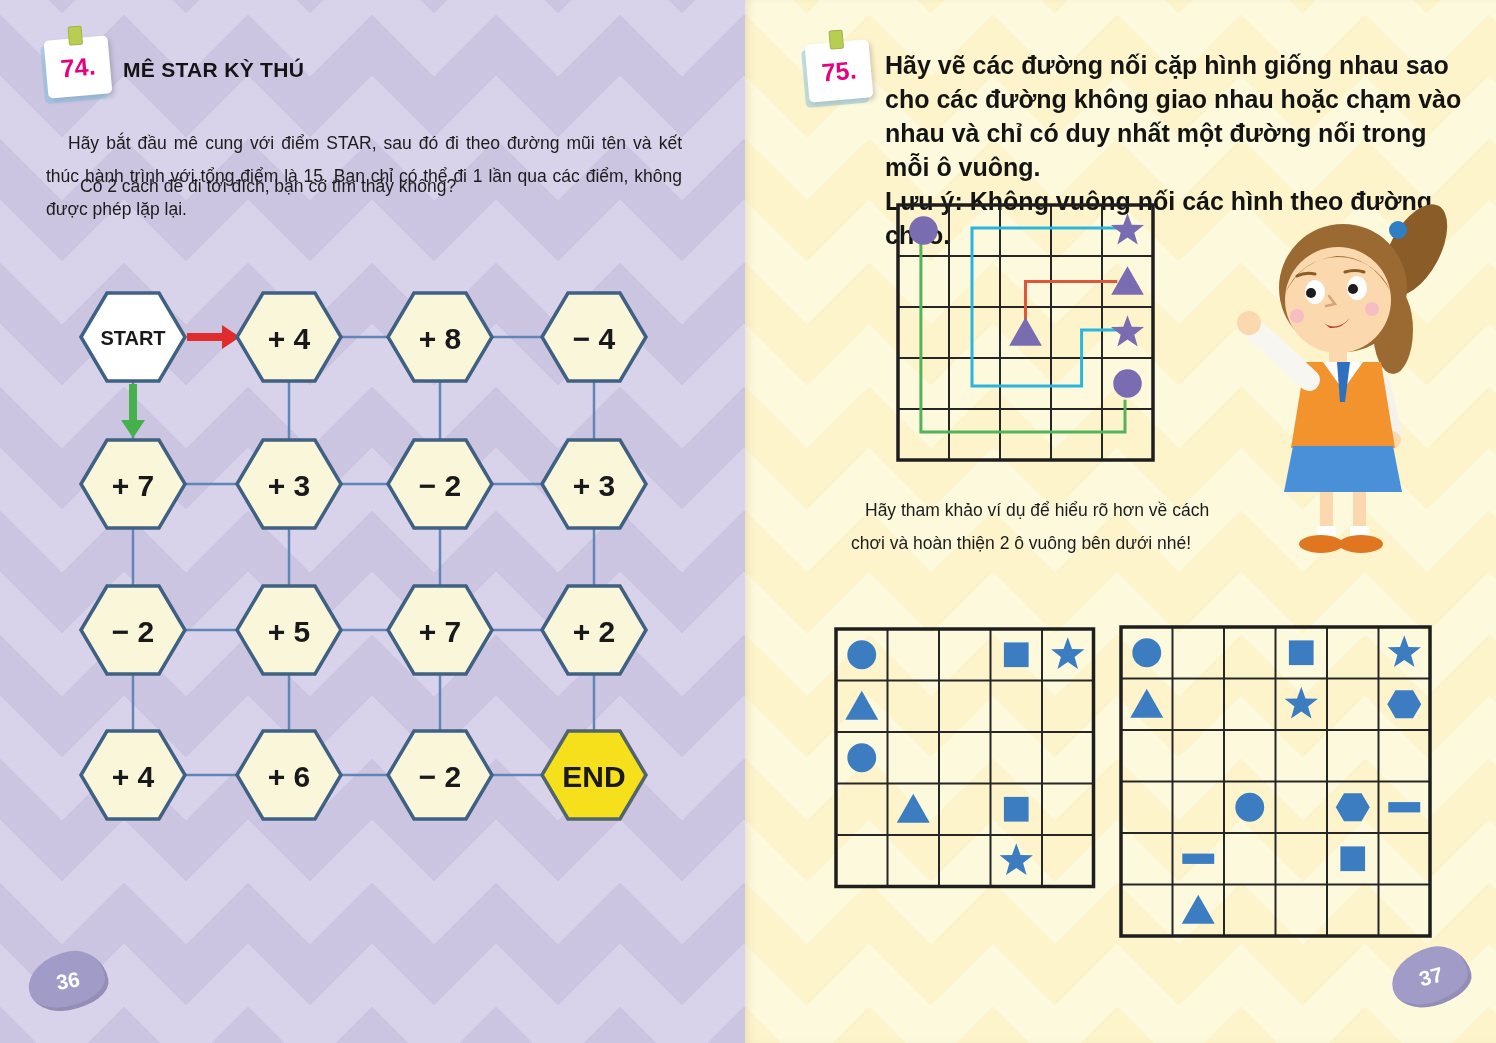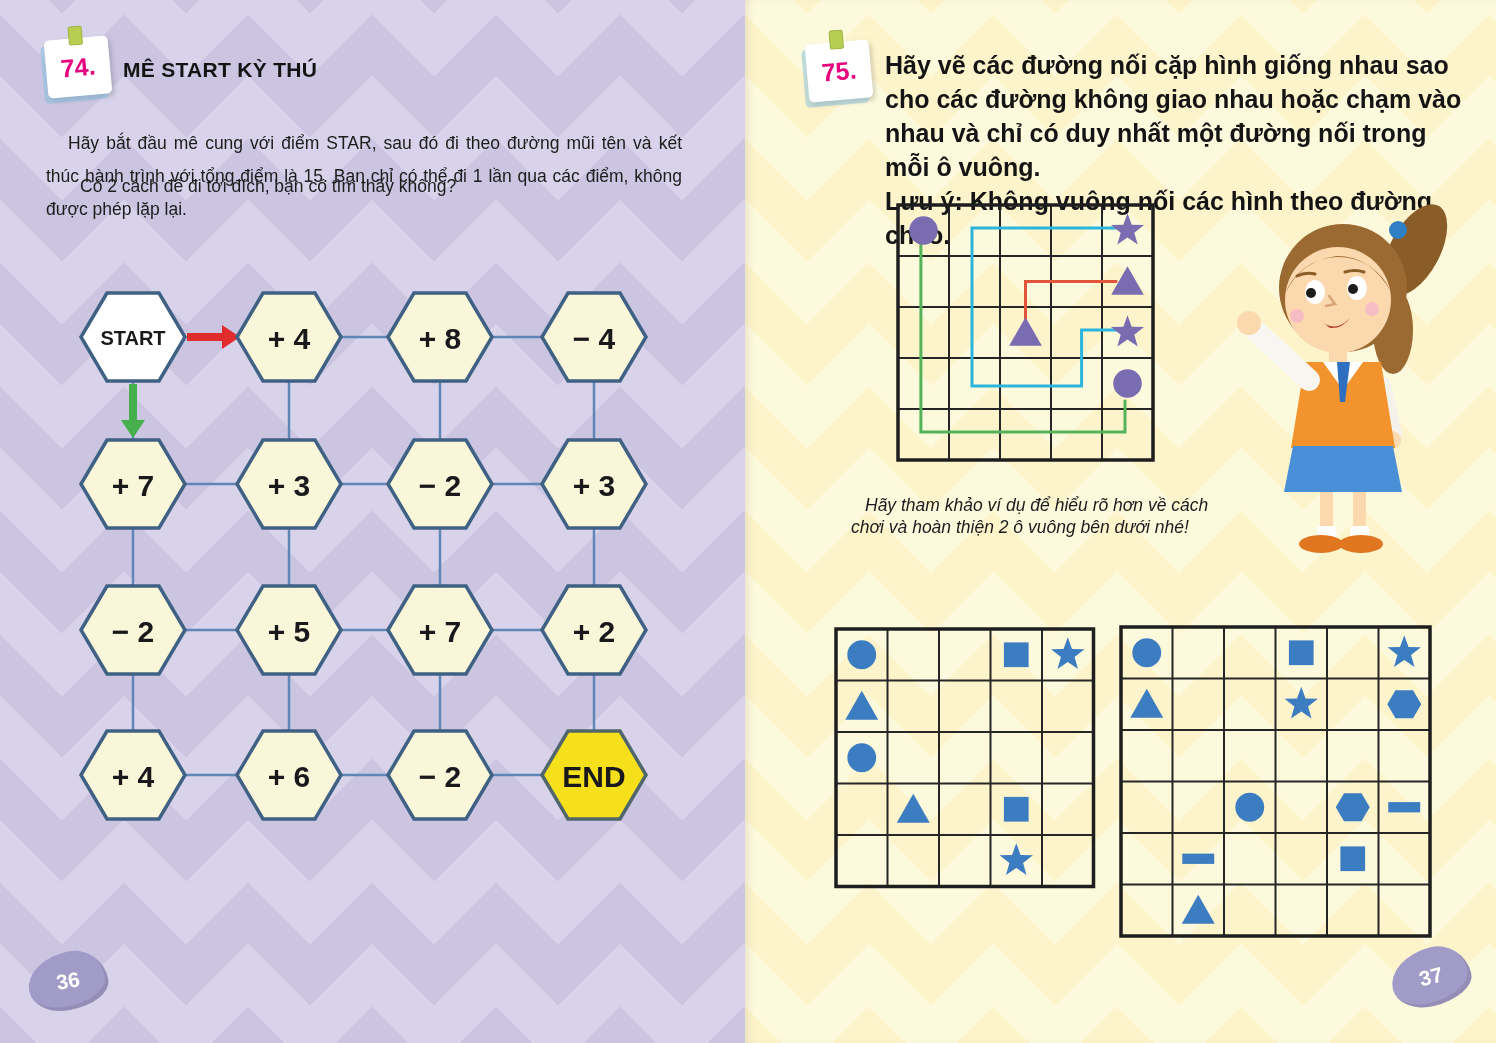--- a/index.html
+++ b/index.html
@@ -65,21 +65,21 @@
 
 <div class="spread">
 
   <div class="page page-left">
 
     <div class="badge" style="left:46px; top:38px;">
       <span class="tape"></span>
       <span>74.</span>
     </div>
 
-    <div class="title" style="left:123px; top:58px;">MÊ START KỲ THÚ</div>
+    <div class="title" style="left:123px; top:58px;">MÊ STAR KỲ THÚ</div>
 
     <p class="body-text" style="left:46px; top:105px; width:636px; text-align:justify; text-indent:22px;margin-top:22px;">Hãy bắt đầu mê cung với điểm STAR, sau đó đi theo đường mũi tên và kết thúc hành trình với tổng điểm là 15. Bạn chỉ có thể đi 1 lần qua các điểm, không được phép lặp lại.</p>
 
     <p class="body-text" style="left:58px; top:170px; width:636px; text-indent:22px;">Có 2 cách để đi tới đích, bạn có tìm thấy không?</p>
 
     <svg id="maze-svg" class="abs" style="left:40px; top:280px;" width="700" height="560" viewBox="0 0 700 560">
         <g>
           <line x1="249" y1="57" x2="400" y2="57" stroke="#6086b8" stroke-width="2.5"></line>
           <line x1="400" y1="57" x2="554" y2="57" stroke="#6086b8" stroke-width="2.5"></line>
           <line x1="93" y1="204" x2="249" y2="204" stroke="#6086b8" stroke-width="2.5"></line>
@@ -213,21 +213,21 @@
       <circle cx="56" cy="135" r="12" fill="#fcd8ae"></circle>
       <path d="M 100 258 L 200 258 L 209 304 L 91 304 Z" fill="#4a90d8"></path>
       <rect x="127" y="304" width="13" height="36" fill="#fcd8ae"></rect>
       <rect x="160" y="304" width="13" height="36" fill="#fcd8ae"></rect>
       <rect x="124" y="338" width="19" height="13" rx="3" fill="#ffffff"></rect>
       <rect x="157" y="338" width="19" height="13" rx="3" fill="#ffffff"></rect>
       <ellipse cx="128" cy="356" rx="22" ry="9" fill="#e0761f"></ellipse>
       <ellipse cx="168" cy="356" rx="22" ry="9" fill="#e0761f"></ellipse>
     </svg>
 
-    <p class="body-text" style="left:106px; top:494px; width:392px; line-height:22px; text-indent:14px;font-style:italic;">Hãy tham khảo ví dụ để hiểu rõ hơn về cách chơi và hoàn thiện 2 ô vuông bên dưới nhé!</p>
+    <p class="body-text" style="left:106px; top:494px; width:392px; line-height:33px; text-indent:14px;">Hãy tham khảo ví dụ để hiểu rõ hơn về cách chơi và hoàn thiện 2 ô vuông bên dưới nhé!</p>
 
     <svg id="puzzle1-svg" class="abs" style="left:89px; top:627px;" width="262" height="262" viewBox="0 0 262 262">
         <g transform="translate(2,2)">
           <line x1="51.5" y1="0" x2="51.5" y2="257.5" stroke="#262626" stroke-width="2"></line>
           <line x1="103" y1="0" x2="103" y2="257.5" stroke="#262626" stroke-width="2"></line>
           <line x1="154.5" y1="0" x2="154.5" y2="257.5" stroke="#262626" stroke-width="2"></line>
           <line x1="206" y1="0" x2="206" y2="257.5" stroke="#262626" stroke-width="2"></line>
           <line x1="0" y1="51.5" x2="257.5" y2="51.5" stroke="#262626" stroke-width="2"></line>
           <line x1="0" y1="103" x2="257.5" y2="103" stroke="#262626" stroke-width="2"></line>
           <line x1="0" y1="154.5" x2="257.5" y2="154.5" stroke="#262626" stroke-width="2"></line>

